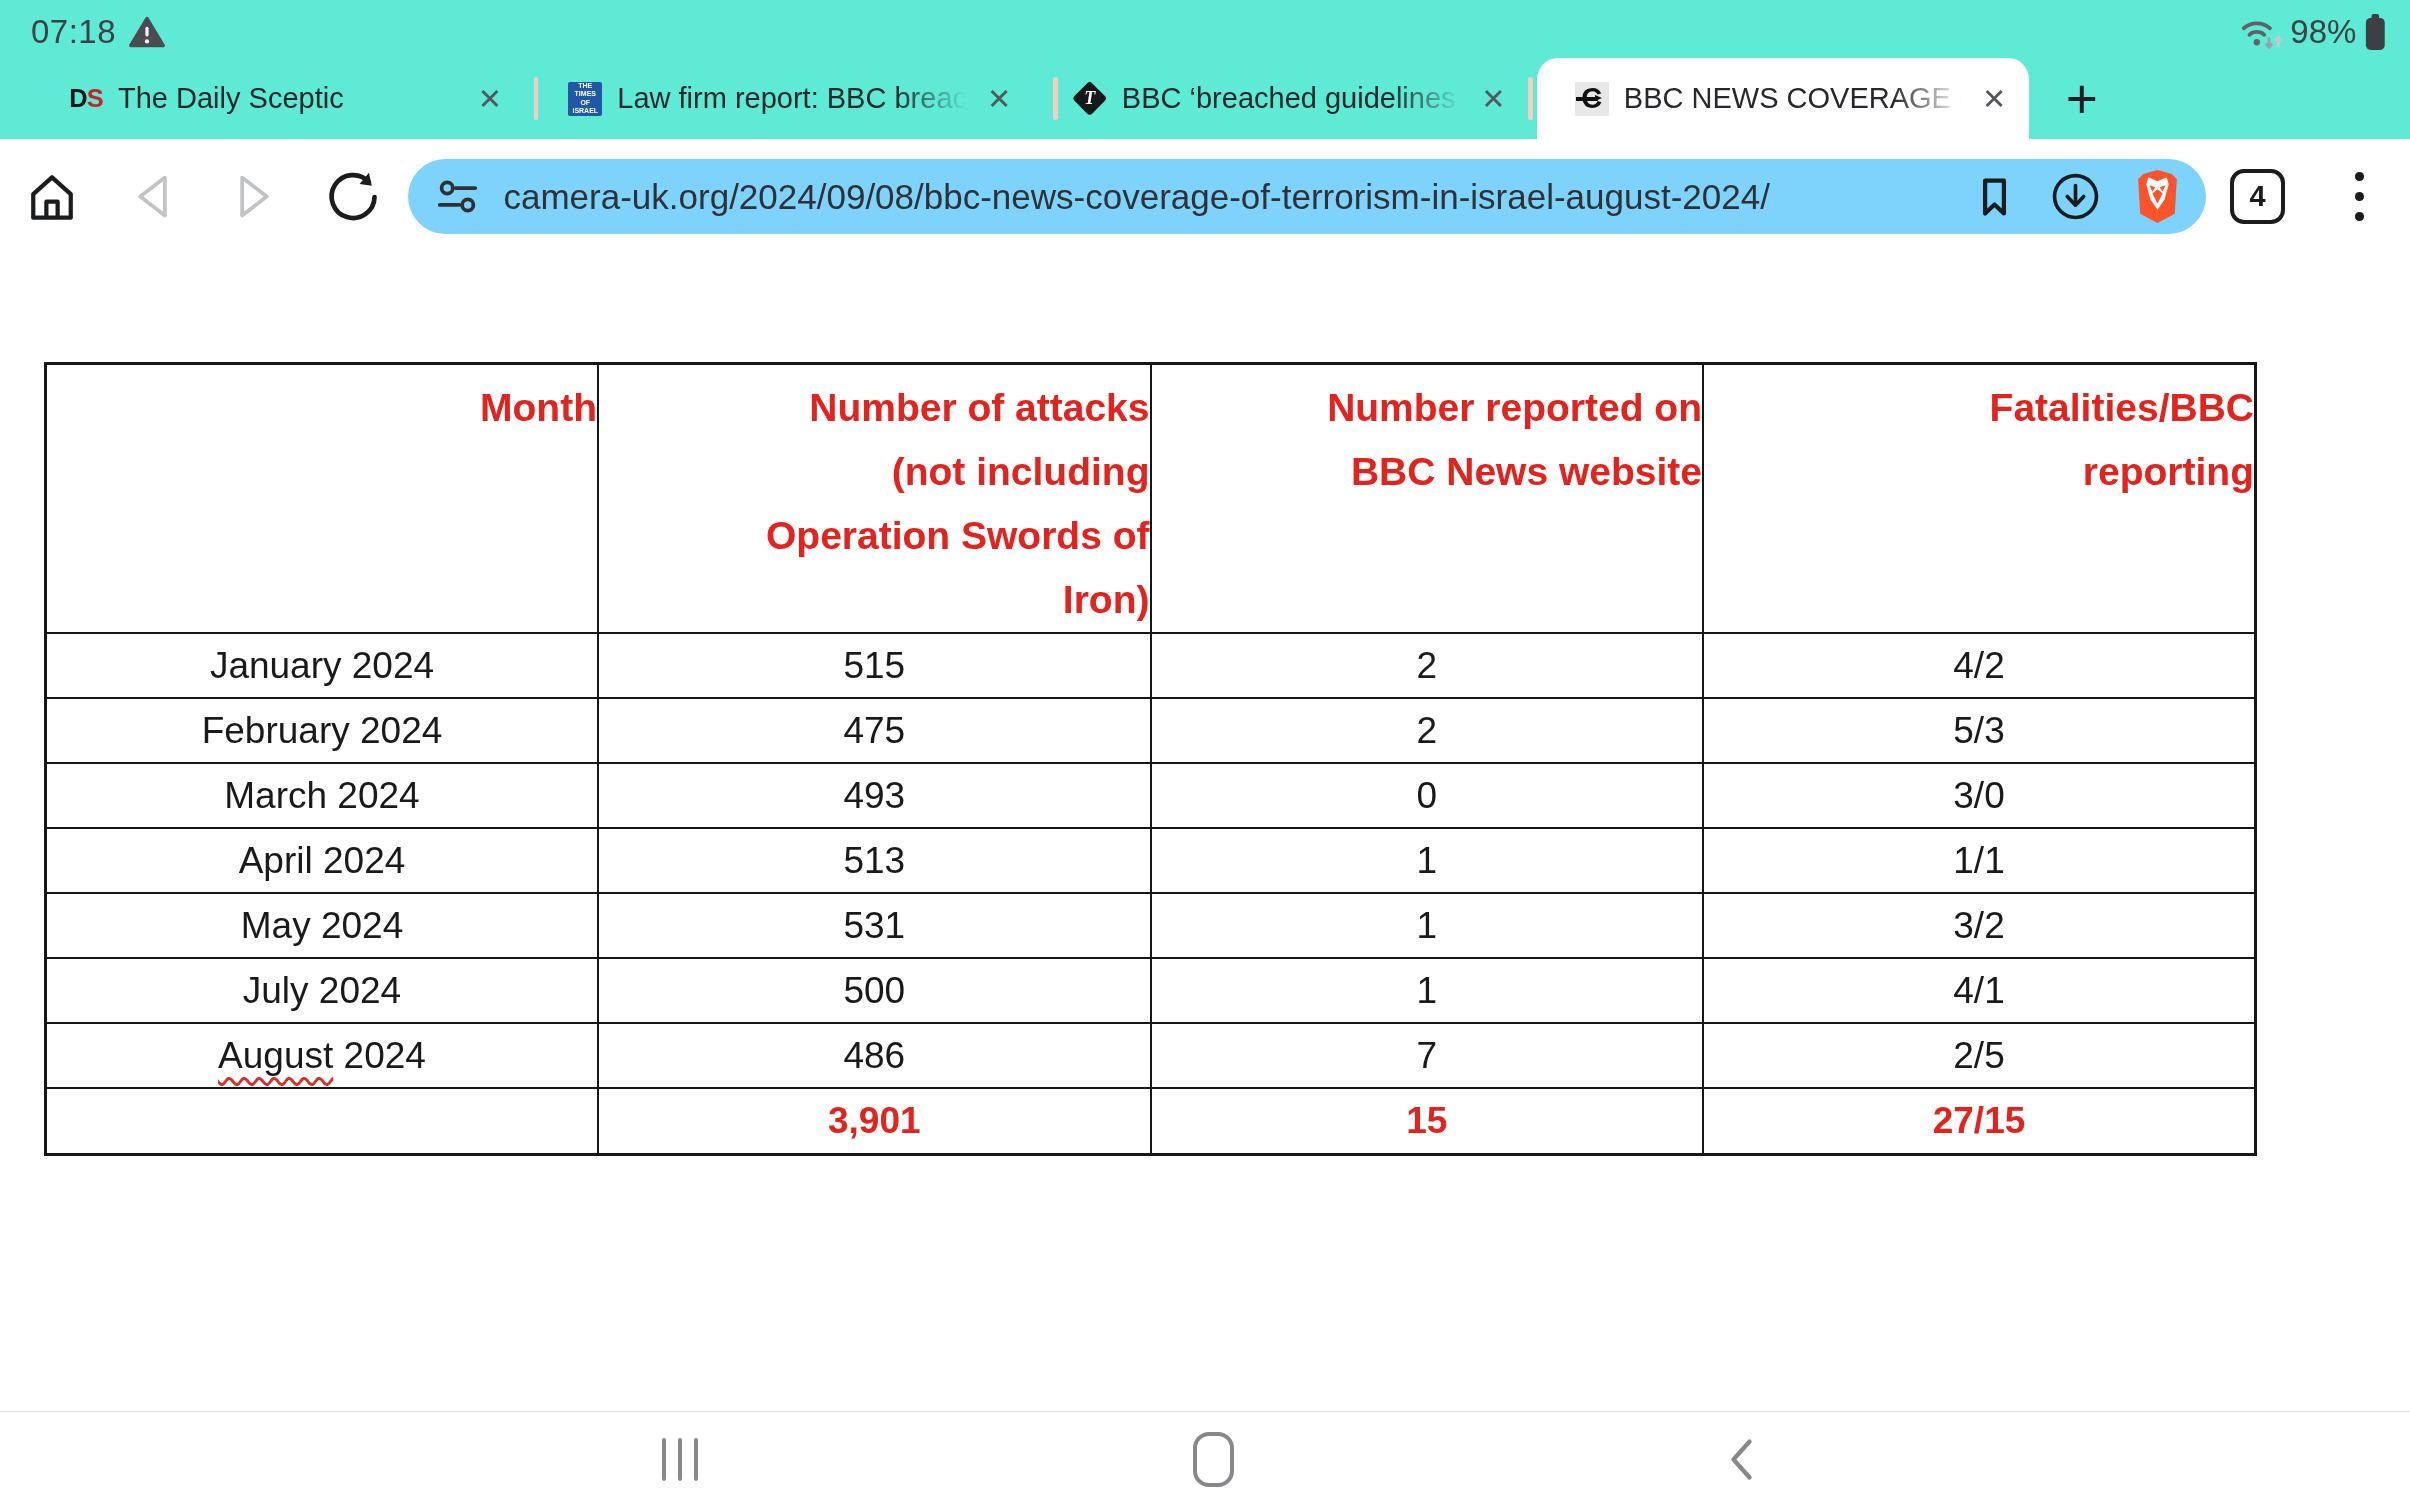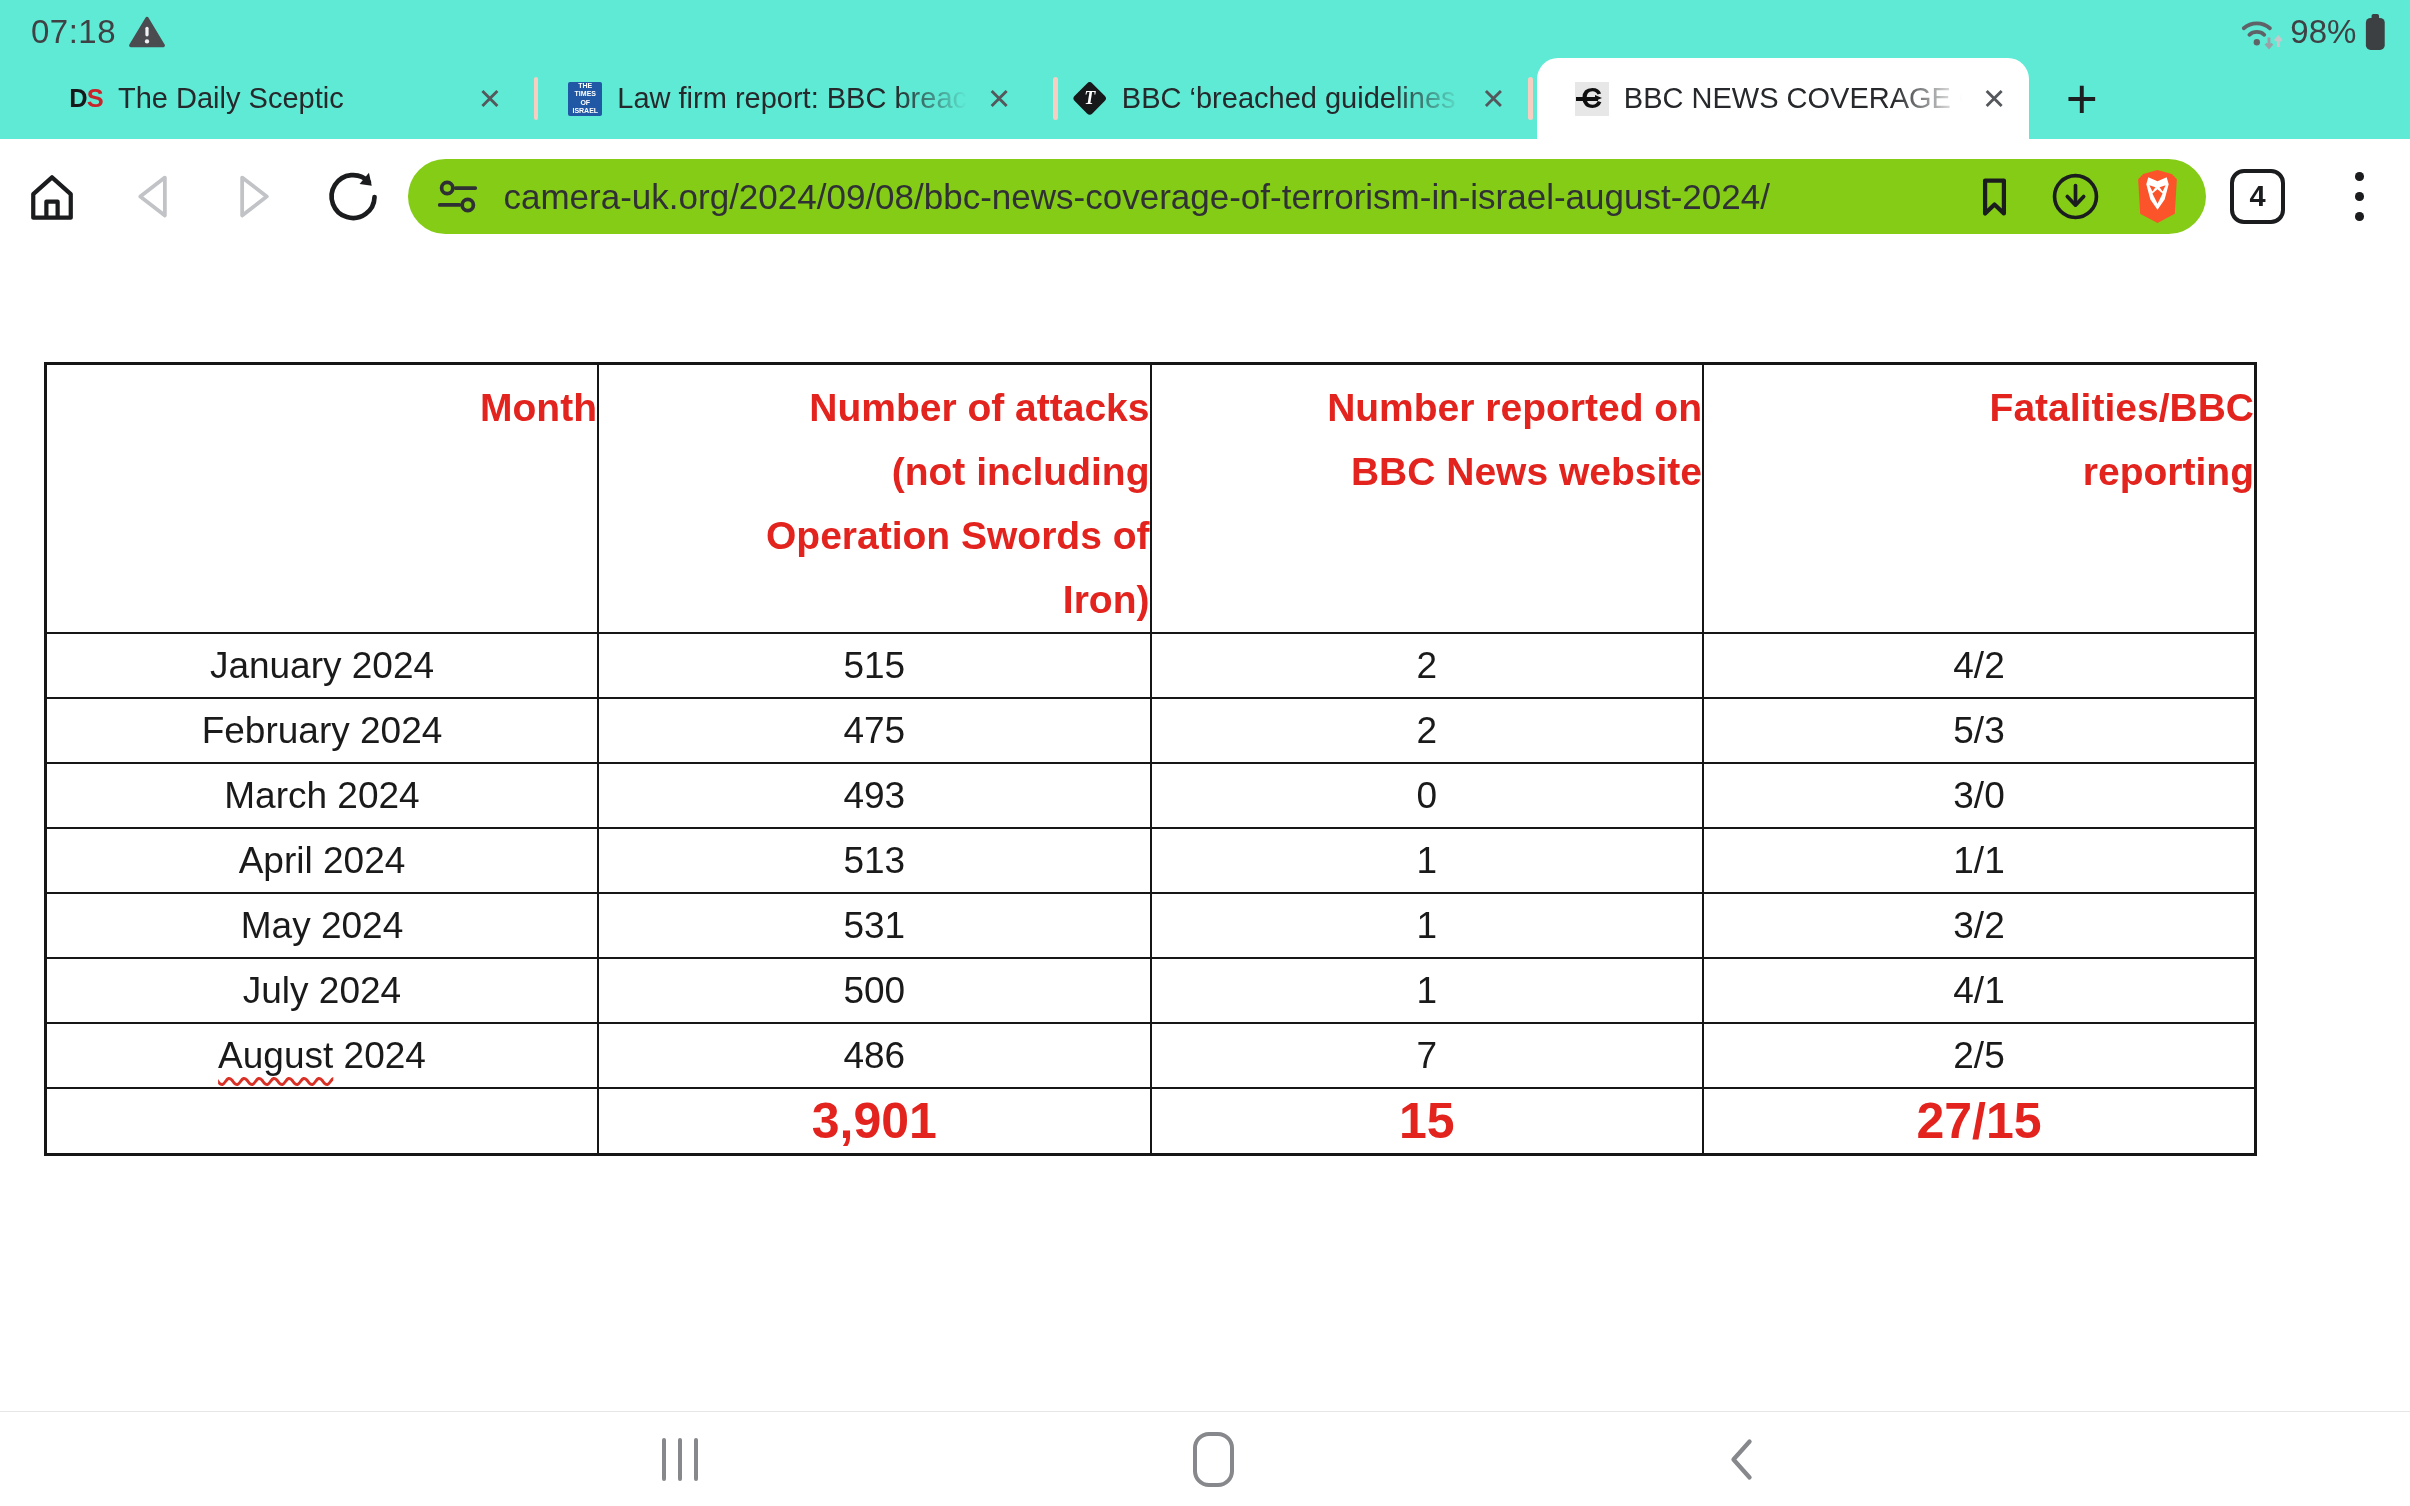--- a/index.html
+++ b/index.html
@@ -40,41 +40,41 @@
   .tab-title{font-size:29px;color:#26282b;white-space:nowrap;overflow:hidden;flex:1;min-width:0;}
   .fade{-webkit-mask-image:linear-gradient(90deg,#000 78%,transparent 98%);
         mask-image:linear-gradient(90deg,#000 78%,transparent 98%);}
   .tab-close{font-size:29px;color:#54575b;margin-left:13px;flex:0 0 auto;cursor:default;}
   .newtab{display:flex;align-items:center;justify-content:center;width:68px;margin-left:19px;
           font-size:55px;font-weight:300;color:#1e1f21;}
 
   
   .toolbar{position:absolute;left:0;top:139px;width:2411px;height:115px;background:#fff;}
   .tb-icon{position:absolute;top:0;height:115px;display:flex;align-items:center;justify-content:center;}
-  .urlbar{position:absolute;left:408px;top:20px;width:1798px;height:75px;background:#84cc16;
+  .urlbar{position:absolute;left:408px;top:20px;width:1798px;height:75px;background:#7dd3fc;
           border-radius:38px;display:flex;align-items:center;box-sizing:border-box;padding:0 24.5px 0 28px;}
   .tune{flex:0 0 auto;margin-right:24.5px;display:flex;}
   .url-text{font-size:35px;color:#303134;white-space:nowrap;overflow:hidden;flex:1;min-width:0;}
   .url-actions{display:flex;align-items:center;gap:32px;margin-left:19px;flex:0 0 auto;}
   .tabcount{position:absolute;left:2230px;top:30px;width:55px;height:55px;border:4.7px solid #1b1c1e;
             border-radius:14px;box-sizing:border-box;display:flex;align-items:center;justify-content:center;
             font-size:29px;font-weight:bold;color:#1b1c1e;}
   .kebab{position:absolute;left:2339px;top:0;width:41px;height:115px;display:flex;flex-direction:column;
          align-items:center;justify-content:center;gap:11.3px;}
   .kebab i{width:8.5px;height:8.5px;border-radius:50%;background:#1b1c1e;}
 
   
   .datatable{position:absolute;left:44px;top:362px;width:2213px;border-collapse:collapse;
              table-layout:fixed;border:3.8px solid #161616;}
   .datatable th,.datatable td{border:2.8px solid #161616;padding:0;}
   .datatable th{height:251px;vertical-align:top;padding-top:11.3px;font-size:39px;font-weight:bold;
                 color:#e3231e;line-height:64px;text-align:right;}
   .hline{display:block;}
   .datatable td{height:63px;font-size:37px;color:#1a1a1a;text-align:center;vertical-align:middle;}
-  .datatable tr.total td{height:64px;font-size:50px;font-weight:bold;color:#e3231e;}
+  .datatable tr.total td{height:64px;font-size:37px;font-weight:bold;color:#e3231e;}
   .wavy{text-decoration:underline;text-decoration-style:wavy;text-decoration-color:#da3127;
         text-decoration-thickness:2.8px;text-underline-offset:9.4px;}
 
   
   .navbar{position:absolute;left:0;top:1411px;width:2411px;height:96px;background:#fff;
           border-top:1.9px solid #e5e6e8;box-sizing:border-box;}
   .nav-btn{position:absolute;top:0;height:94px;display:flex;align-items:center;justify-content:center;}
   .recents-bars{display:flex;gap:11.3px;}
   .recents-bars i{width:4.7px;height:43px;background:#86888b;border-radius:2.4px;}
   .home-square{width:41px;height:55px;border:4.7px solid #86888b;border-radius:16px;box-sizing:border-box;}

